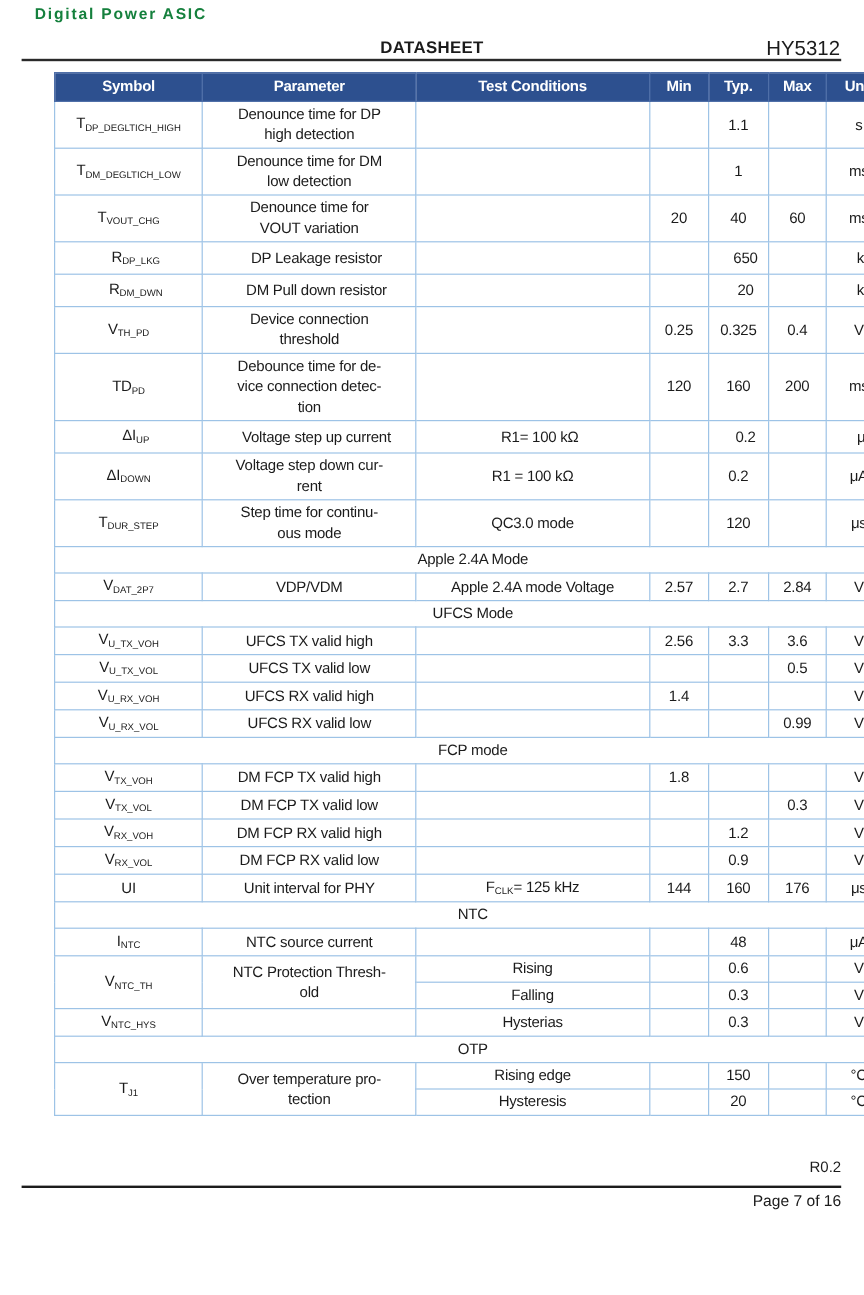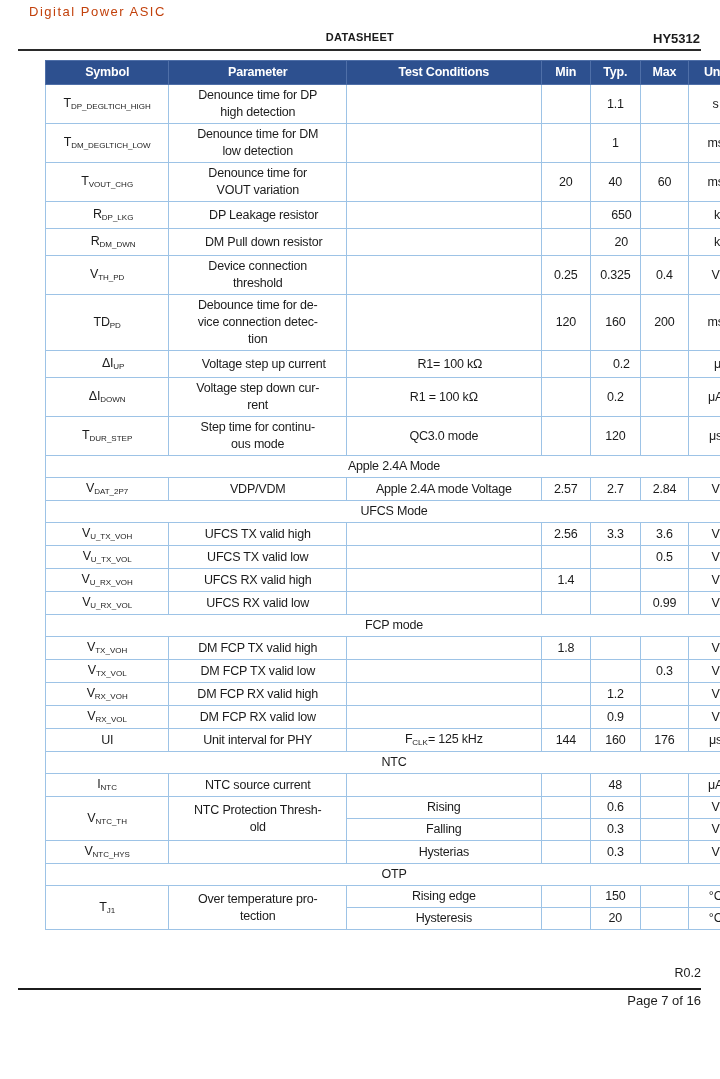--- a/index.html
+++ b/index.html
@@ -20,31 +20,31 @@
     font-size:34px; font-weight:bold; color:#1d5ba8;
     letter-spacing:-1px; line-height:34px;
   }
   .logo-i { position:relative; display:inline-block; }
   .logo-i .dot {
     position:absolute; left:1px; top:1px;
     width:7px; height:7px; border-radius:50%;
     background:#00a34e;
   }
   .logo-tagline {
-    font-size:13px; font-weight:normal; color:#c2410c;
+    font-size:13px; font-weight:bold; color:#15803d;
     letter-spacing:1.5px; margin:1px 0 0 11px;
   }
   .doc-type {
     position:absolute; left:0; right:0; top:31px;
-    text-align:center; font-size:11px; font-weight:bold;
+    text-align:center; font-size:14px; font-weight:bold;
     letter-spacing:0.3px;
   }
   .part-no {
     position:absolute; right:20px; top:31px;
-    font-size:13px; font-weight:bold;
+    font-size:17px; font-weight:normal;
   }
   .top-rule {
     position:absolute; left:18px; right:19px; top:49px;
     height:2px; background:#2a2a2a;
   }
 
   
   table.spec {
     position:absolute; left:45px; top:60px; width:698px;
     border-collapse:collapse; table-layout:fixed;

